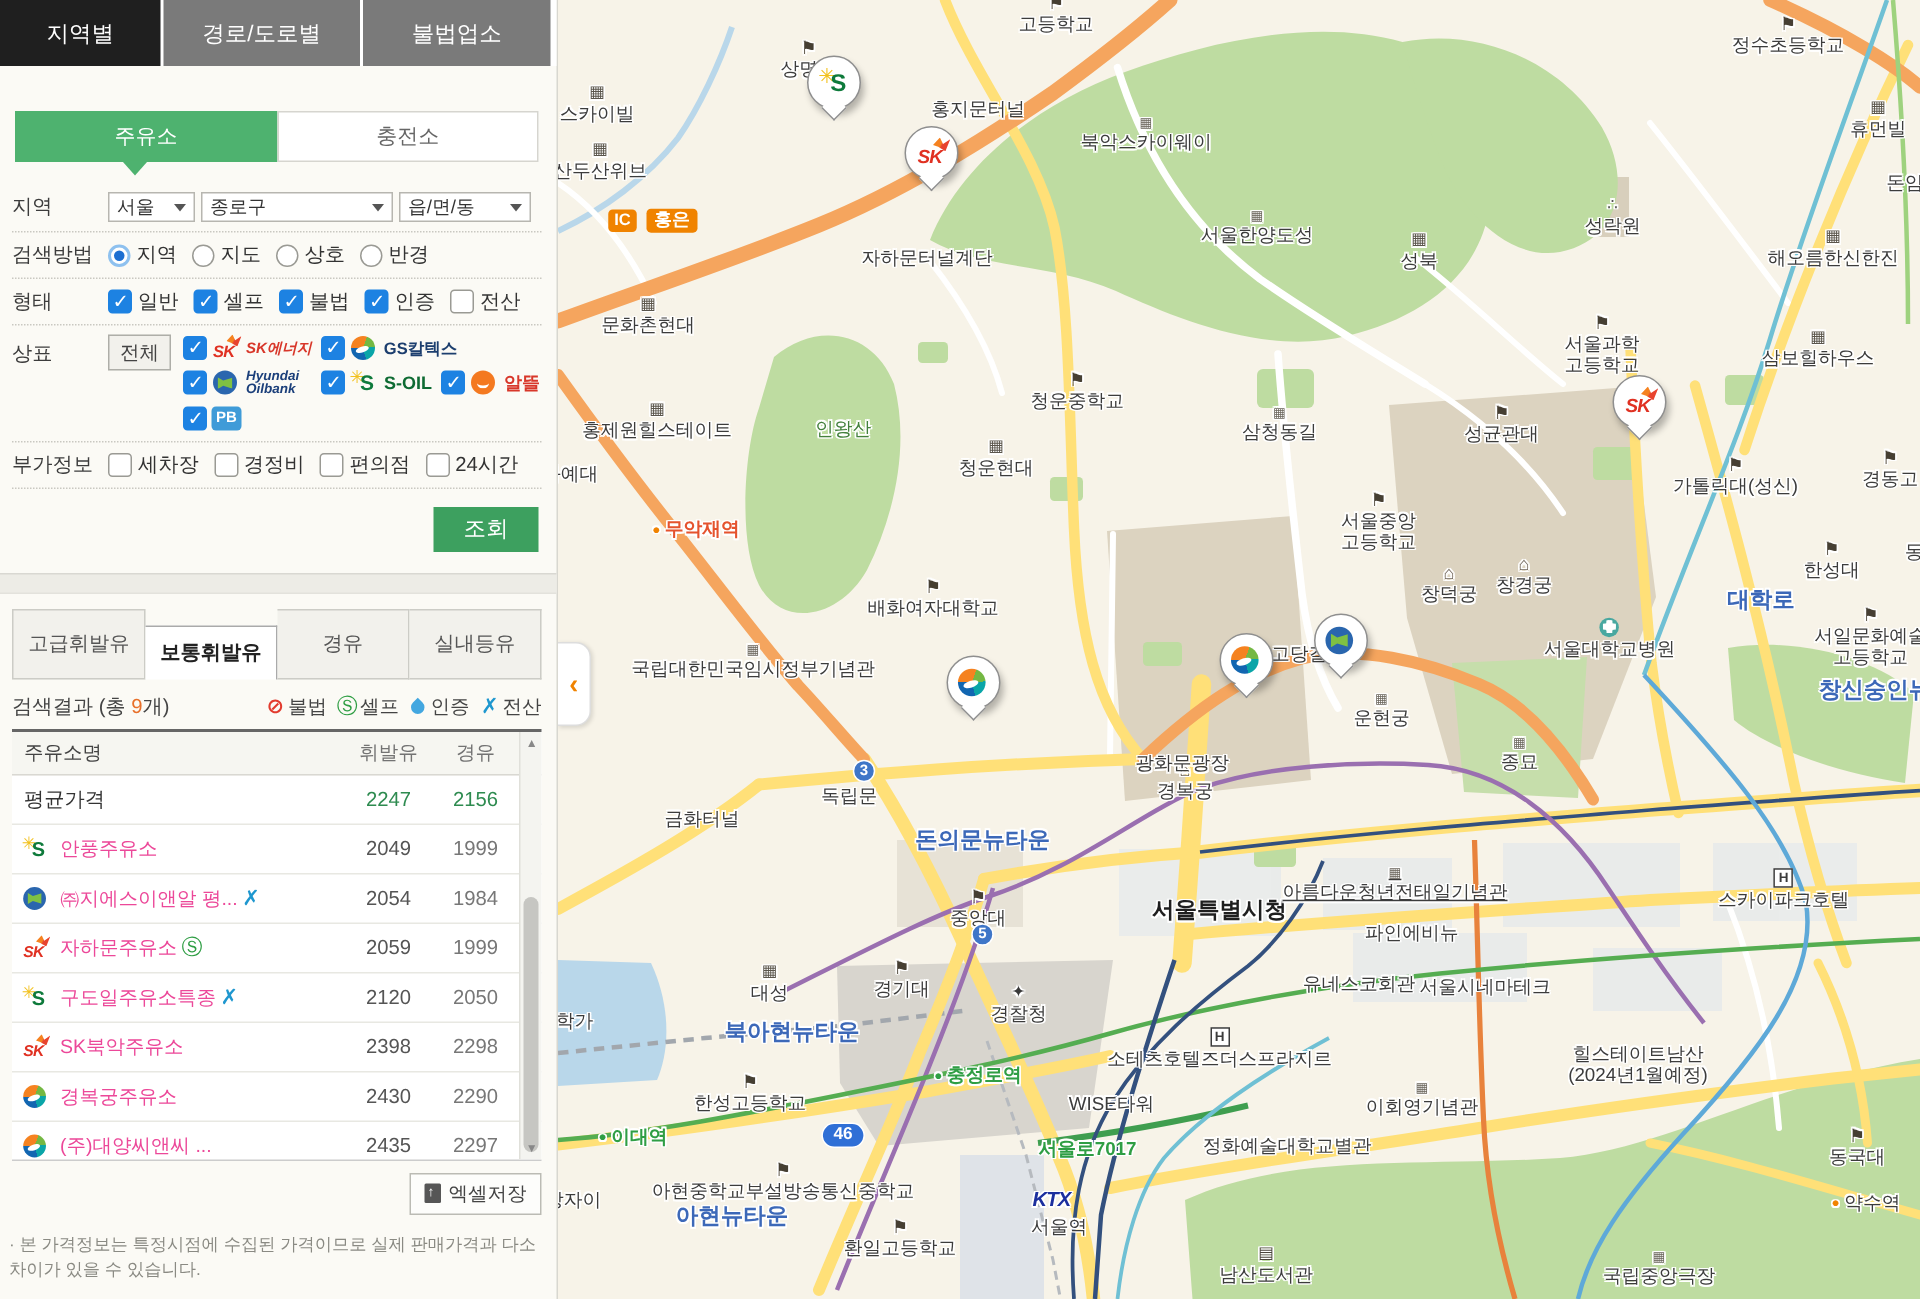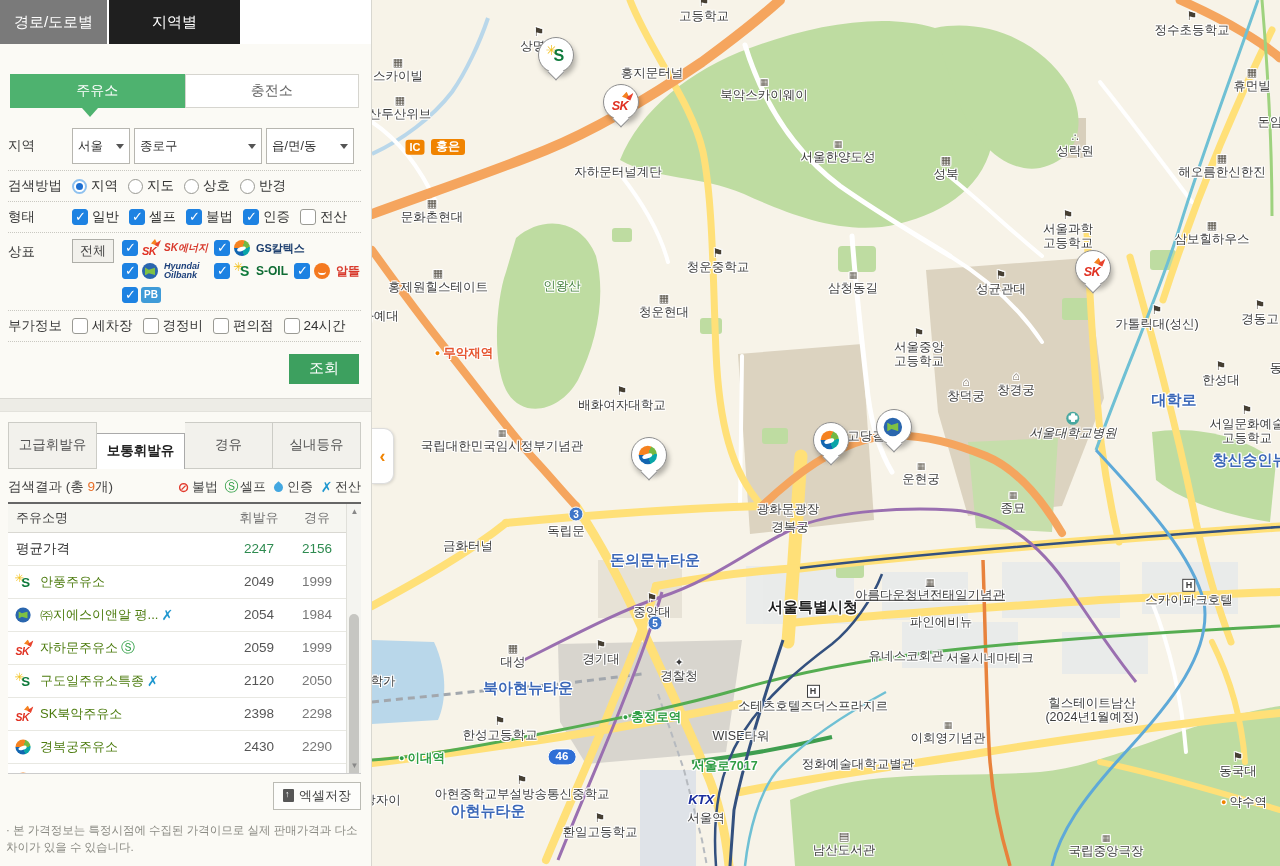--- a/index.html
+++ b/index.html
@@ -17,21 +17,21 @@
   .panel { padding:10px 10px 0 8px; }
   .fac-tabs { display:flex; margin:20px 2px 14px 2px; position:relative; }
   .factab { flex:1; height:34px; display:flex; align-items:center; justify-content:center; background:#fff; border:1px solid #d6d5cf; color:#666; font-size:14px; cursor:pointer; }
   .factab.active { background:#4eb26f; border-color:#4eb26f; color:#fff; }
   .fac-arrow { position:absolute; left:72px; top:34px; width:0; height:0; border-left:8px solid transparent; border-right:8px solid transparent; border-top:9px solid #4eb26f; }
 
   .frow { display:flex; align-items:center; padding:6px 0; border-bottom:1px dotted #c9c8c1; min-height:30px; }
   .frow:last-of-type { border-bottom:1px dotted #c9c8c1; }
   .flabel { width:64px; flex:none; color:#3c3c3c; font-size:13.5px; }
   .sels { display:flex; gap:4px; flex:1; }
-  .sel { height:36px; background:#fff; border:1px solid #b7b6b0; display:flex; align-items:center; justify-content:space-between; padding:0 5px; font-size:12.5px; color:#333; cursor:pointer; }
+  .sel { height:20px; background:#fff; border:1px solid #b7b6b0; display:flex; align-items:center; justify-content:space-between; padding:0 5px; font-size:12.5px; color:#333; cursor:pointer; }
   .sel:nth-child(1){ width:58px; } .sel:nth-child(2){ width:128px; } .sel:nth-child(3){ width:88px; }
   .caret { width:0; height:0; border-left:4px solid transparent; border-right:4px solid transparent; border-top:5px solid #555; margin-left:4px; }
 
   .optwrap { display:flex; flex-wrap:wrap; gap:4px 10px; flex:1; align-items:center; }
   .opt { display:flex; align-items:center; gap:4px; cursor:pointer; font-size:13.5px; color:#333; white-space:nowrap; }
   .radio { width:15px; height:15px; border-radius:50%; border:1px solid #9a9a94; background:#fff; position:relative; flex:none; }
   .opt.on .radio { border:2px solid #8ec1ef; }
   .opt.on .radio::after { content:""; position:absolute; left:2px; top:2px; width:7px; height:7px; border-radius:50%; background:#1d6fd1; }
   .cb { width:16px; height:16px; border:1px solid #9a9a94; border-radius:3px; background:#fff; position:relative; flex:none; }
   .opt.on .cb, .brand-item.on .cb { background:#1d82e2; border-color:#1d82e2; }
@@ -86,21 +86,21 @@
   .thead { display:flex; align-items:center; height:29px; background:#f6f6f1; border-bottom:1px solid #d9d8d2; font-size:13px; color:#444; }
   .th-name { flex:1; padding-left:8px; }
   .th-gas, .th-die { width:58px; text-align:center; color:#737373; flex:none; }
   .th-sp { width:15px; flex:none; }
   .trow, .avgrow { display:flex; align-items:center; height:33px; border-bottom:1px solid #e8e8e2; padding-right:15px; }
   .avgrow { font-size:13.5px; }
   .avg-name { flex:1; padding-left:8px; color:#333; }
   .avg-g, .avg-d { width:58px; text-align:center; color:#2e8b50; flex:none; }
   .trow { cursor:pointer; }
   .trow .bicon { margin:0 6px 0 6px; transform:scale(.95); }
-  .tname { color:#4d7c0f; font-size:13px; white-space:nowrap; overflow:hidden; }
+  .tname { color:#ec4899; font-size:13px; white-space:nowrap; overflow:hidden; }
   .rbadge { flex:1; padding-left:3px; font-size:14px; }
   .badge-self .rbadge::before { content:"Ⓢ"; color:#2f9e44; }
   .badge-computed .rbadge::before { content:"✗"; color:#1e97cf; font-weight:900; font-style:italic; }
   .tg, .td2 { width:58px; text-align:center; color:#555; font-size:13.5px; flex:none; }
   .td2 { color:#777; }
   .vscroll { position:absolute; right:0; top:0; bottom:0; width:15px; background:#f4f4f0; border-left:1px solid #e0e0da; }
   .vs-up, .vs-down { position:absolute; left:0; width:15px; height:15px; color:#888; font-size:8px; text-align:center; line-height:15px; cursor:pointer; }
   .vs-up { top:0; } .vs-down { bottom:0; }
   .vs-thumb { position:absolute; left:2px; width:10px; top:110px; height:170px; background:#c6c6c2; border-radius:5px; cursor:grab; }
 
@@ -156,22 +156,23 @@
   .collapse-handle { position:absolute; left:0; top:428px; width:22px; height:56px; background:#fff; border:1px solid #ddd; border-left:none; border-radius:0 10px 10px 0; z-index:6; display:flex; align-items:center; justify-content:center; color:#f08300; font-size:18px; font-weight:bold; cursor:pointer; box-shadow:1px 1px 3px rgba(0,0,0,.12); }
 </style>
 </head>
 <body>
 
 <div class="app">
 
   <aside class="sidebar">
 
     <div class="top-tabs">
-      <div class="ttab">경로/도로별</div>
-        <div class="ttab active">지역별</div>
+      <div class="ttab active">지역별</div>
+        <div class="ttab">경로/도로별</div>
+        <div class="ttab">불법업소</div>
     </div>
 
     <div class="panel">
       <div class="fac-tabs">
         <div class="factab active">주유소</div>
           <div class="factab">충전소</div>
         <div class="fac-arrow"></div>
       </div>
 
       <div class="frow">
@@ -675,21 +676,21 @@
       <div class="mlabel icon-school" style="left: 250px; top: 399px;">
         <i class="micon"></i>
         <span class="t1">배화여자대학교</span>
 
       </div>
       <div class="mlabel icon-palace" style="left: 418px; top: 521px;">
         <i class="micon"></i>
         <span class="t1">경복궁</span>
 
       </div>
-      <div class="mlabel icon-hospital" style="left: 701px; top: 426px; font-style: italic;">
+      <div class="mlabel icon-hospital" style="left: 701px; top: 426px;">
         <i class="micon"></i>
         <span class="t1">서울대학교병원</span>
 
       </div>
       <div class="mlabel kind-station-red" style="left: 92px; top: 353px;">
 
         <span class="t1">무악재역</span>
 
       </div>
       <div class="mlabel icon-building-sm" style="left: 130px; top: 441px;">

